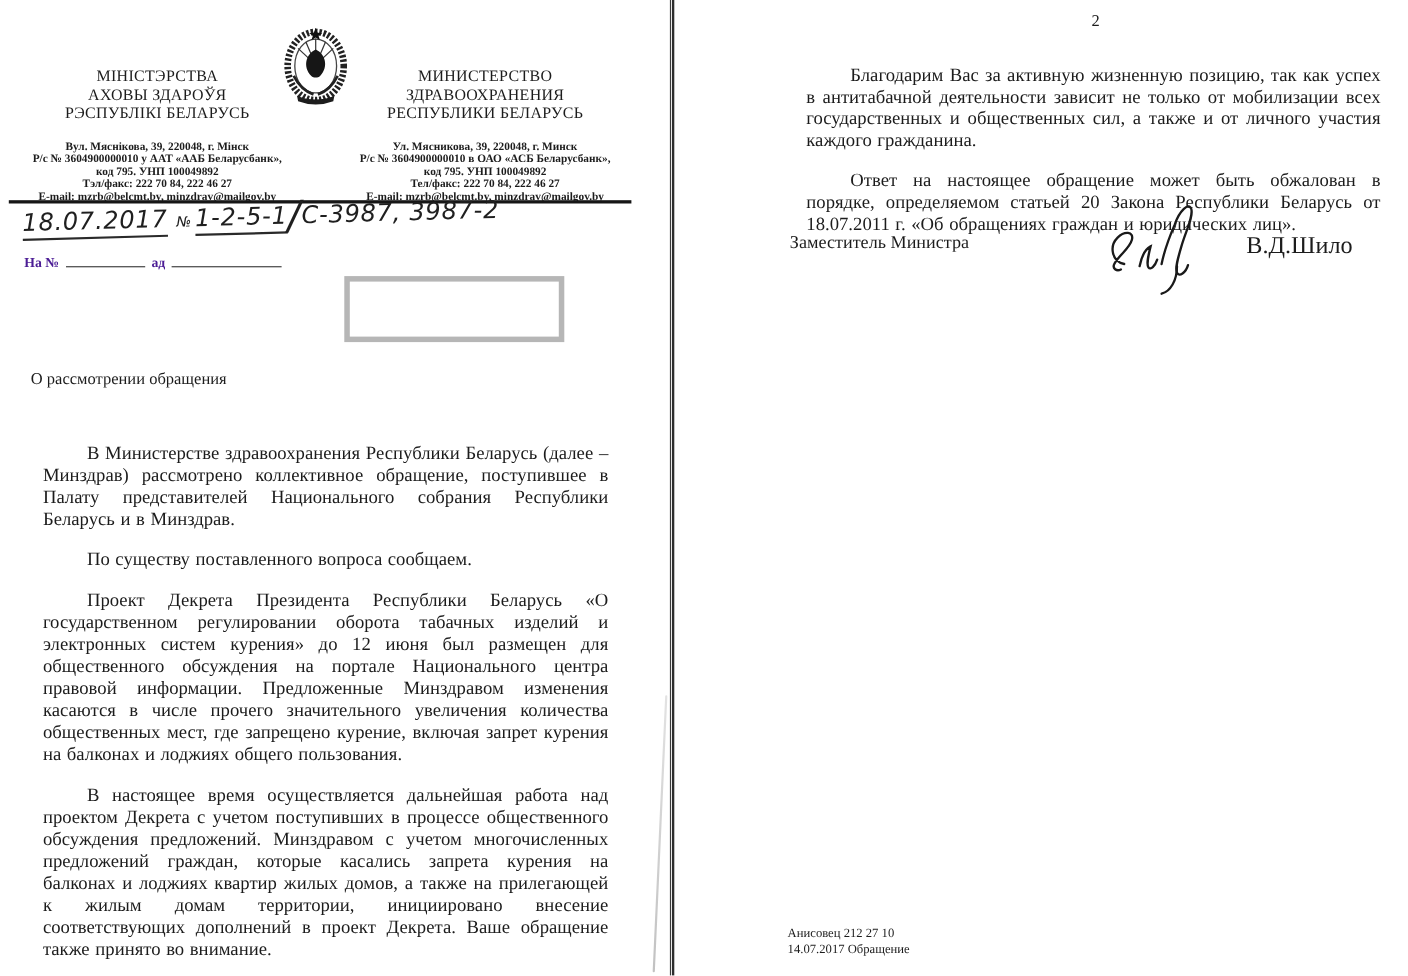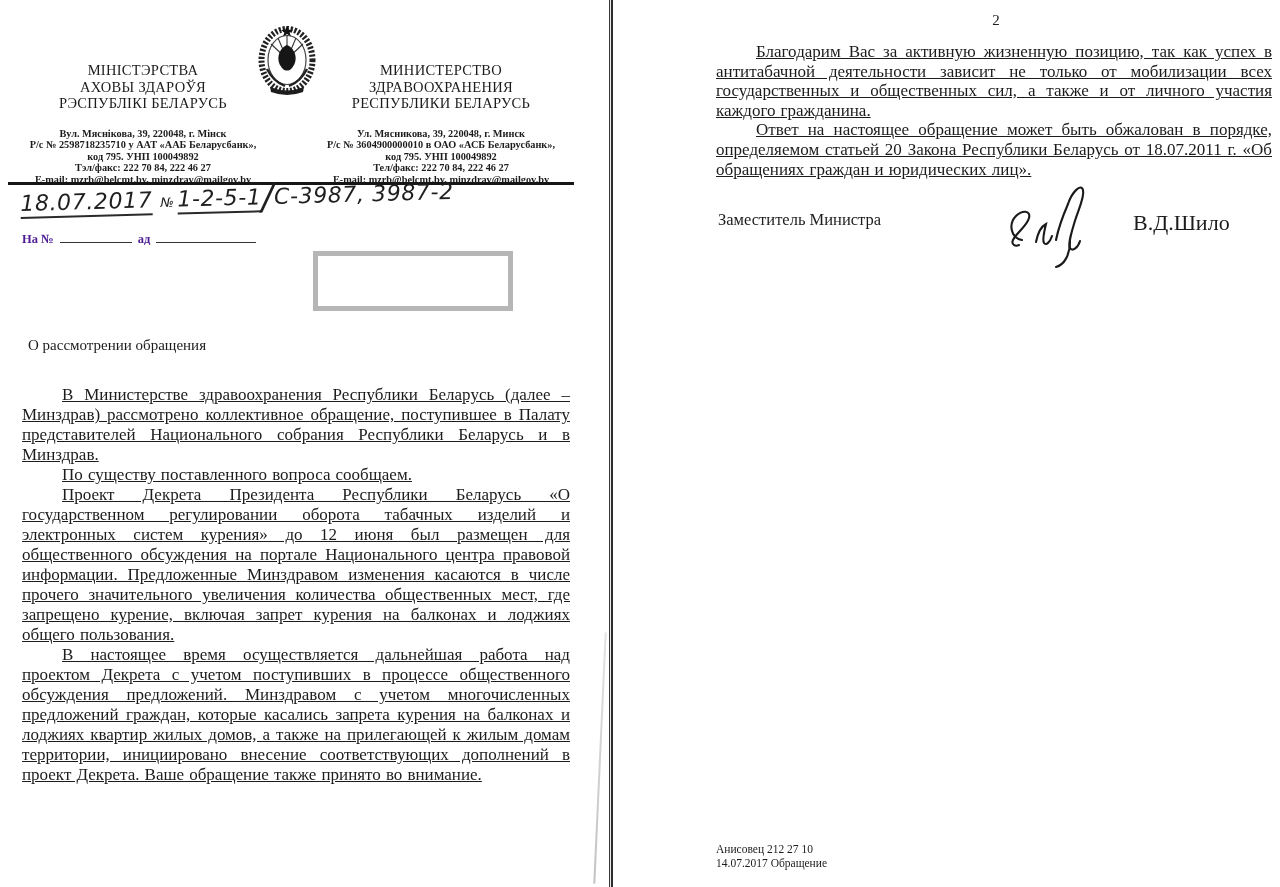--- a/index.html
+++ b/index.html
@@ -24,21 +24,21 @@
   .hw-ul{border-bottom:2px solid #2a2a2a;padding-bottom:1px;}
   .hw-no{font-size:13px;margin:0 3px 0 8px;}
   .hw-slash{font-size:36px;font-weight:400;vertical-align:-5px;display:inline-block;line-height:0;}
   .na-line{position:absolute;left:22px;top:231px;font-size:12.5px;font-weight:bold;color:#4c1d95;}
   .blank{display:inline-block;border-bottom:1.4px solid #333;height:11px;vertical-align:baseline;}
   .blank.b1{width:72px;margin:0 6px 0 6px;}
   .blank.b2{width:100px;margin-left:6px;}
   .stamp-box{position:absolute;left:313px;top:251px;width:190px;height:50px;border:5px solid #b6b6b6;background:#fff;}
   .subject{position:absolute;left:28px;top:337px;font-size:15px;}
   .body-text{position:absolute;text-align:justify;font-size:17px;word-spacing:.05em;}
-  .body-text p{margin:0;text-indent:40px;text-decoration:underline;}
+  .body-text p{margin:17px;text-indent:40px;}
   .body1{left:22px;top:385px;width:548px;line-height:20px;}
   
   .divider{position:absolute;left:609px;top:0;width:4px;height:887px;
     background:linear-gradient(to right,#3c3c3c 0 1.3px,#e9e9e9 1.3px 2.3px,#2e2e2e 2.3px 4px);}
   .artifact{position:absolute;left:599px;top:632px;width:2px;height:252px;
     background:linear-gradient(#c0c0c0,#777);opacity:.45;transform:rotate(2.6deg);border-radius:2px;}
   
   .page-num{position:absolute;left:970px;top:12px;width:52px;text-align:center;font-size:15px;}
   .body2{left:716px;top:42px;width:556px;line-height:19.6px;}
   .sig-title{position:absolute;left:718px;top:210px;font-size:16.5px;}
@@ -54,21 +54,21 @@
   <section>
 
     <div class="lh-col left">
       <div class="lh-title">
         <div>МІНІСТЭРСТВА</div>
         <div>АХОВЫ ЗДАРОЎЯ</div>
         <div>РЭСПУБЛІКІ БЕЛАРУСЬ</div>
       </div>
       <div class="lh-addr">
         <div>Вул. Мяснікова, 39, 220048, г. Мінск</div>
-        <div>Р/с № 2598718235710 у ААТ «ААБ Беларусбанк»,</div>
+        <div>Р/с № 3604900000010 у ААТ «ААБ Беларусбанк»,</div>
         <div>код 795. УНП 100049892</div>
         <div>Тэл/факс: 222 70 84, 222 46 27</div>
         <div>E-mail: mzrb@belcmt.by, minzdrav@mailgov.by</div>
       </div>
     </div>
 
     <svg class="emblem" viewBox="0 0 58 72" aria-hidden="true">
       <ellipse cx="29" cy="36" rx="25.5" ry="31" fill="none" stroke="#222" stroke-width="6" stroke-dasharray="2.2 1.7"></ellipse>
       <ellipse cx="29" cy="36" rx="19" ry="24.5" fill="none" stroke="#454545" stroke-width="1.2"></ellipse>
       <g stroke="#333" stroke-width="1.1">

